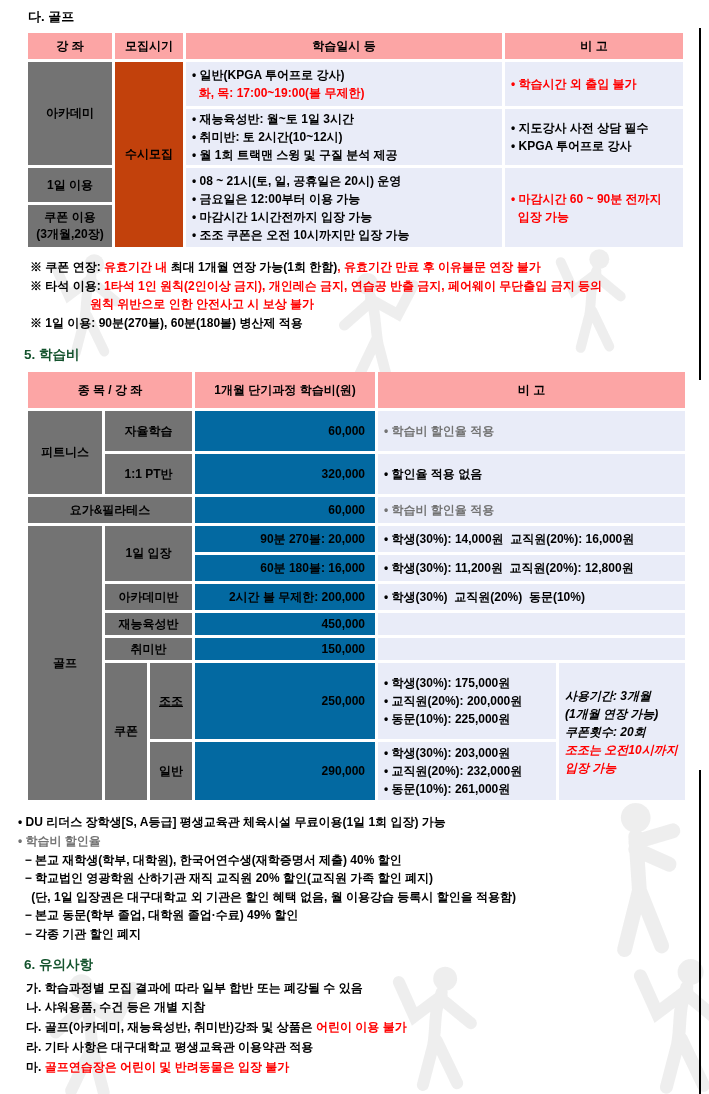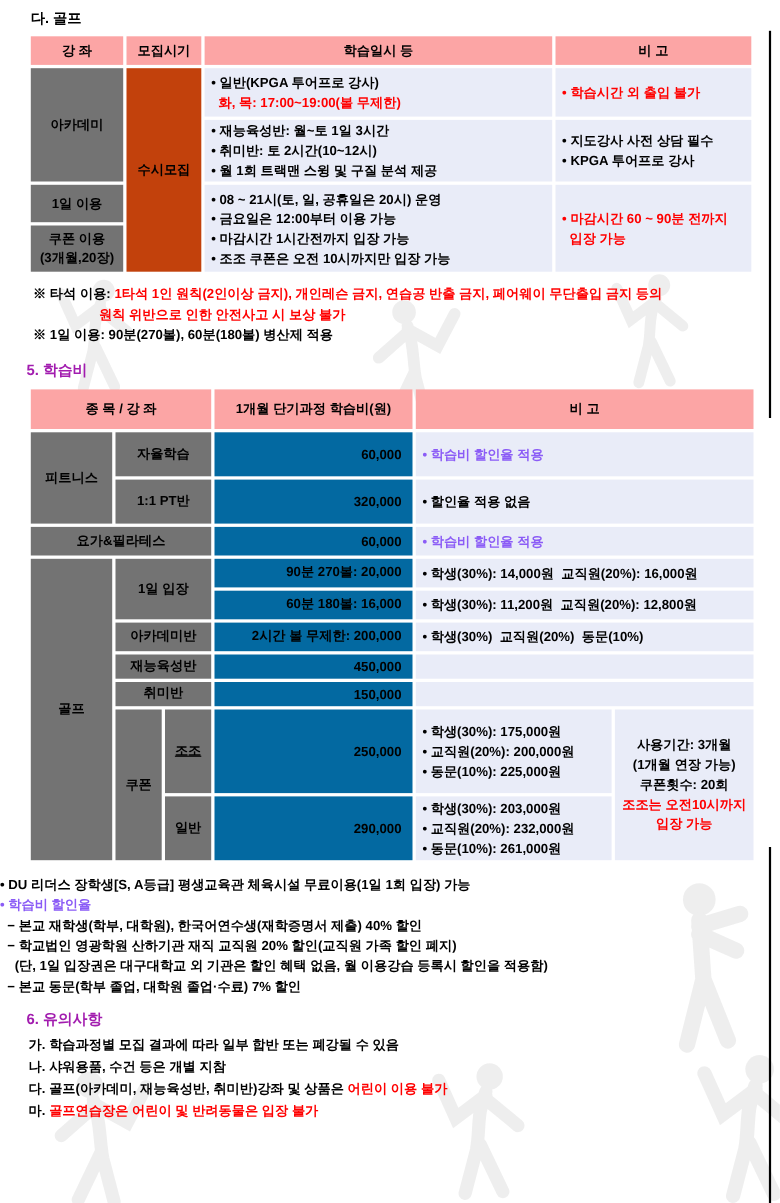--- a/index.html
+++ b/index.html
@@ -7,36 +7,36 @@
     width:709px;height:1094px;position:relative;overflow:hidden;background:#ffffff;
     font-family:"Liberation Sans",sans-serif;font-weight:bold;font-size:12px;color:#000;
   }
   .layer-content{position:relative;z-index:2;}
   .layer-decor{position:absolute;inset:0;z-index:1;}
   .edge-line{position:absolute;left:699px;width:2px;background:#000;}
   .edge-line.seg1{top:28px;height:352px;}
   .edge-line.seg2{top:770px;height:324px;}
   .wm{position:absolute;opacity:0.85;}
   .section-label{margin:8px 0 4px 28px;font-size:13px;}
-  .sec-title{margin:0 0 5px 24px;font-size:13.5px;color:#a21caf;}
+  .sec-title{margin:0 0 5px 24px;font-size:13.5px;color:#14532d;}
   table{border-collapse:separate;border-spacing:3px;table-layout:fixed;margin-left:25px;}
   td,th{padding:1px 6px;vertical-align:middle;font-size:12px;font-weight:bold;overflow:hidden;}
   .hdr{background:#fca5a5;}
   .lbl{background:#737373;text-align:center;}
   .lbl2{background:#c2410c;text-align:center;}
   .bdy{background:#e9ecf8;text-align:left;}
   .fee{background:#0369a1;text-align:right;padding-right:10px;}
-  .ctr{text-align:center;}
+  .ctr{font-style:italic;}
   .ln{white-space:pre-wrap;line-height:1.5;}
   .c-red{color:#ff0000;}
-  .c-blue{color:#8b5cf6;}
+  .c-blue{color:#737373;}
   .u{text-decoration:underline;}
   .notes{margin:8px 0 0 30px;}
   .notes .ln{line-height:1.55;}
-  .notes2{margin:10px 0 0 0;}
+  .notes2{margin:10px 0 0 18px;}
   .notes2 .ln{line-height:1.55;}
   .sec6-items{margin:2px 0 0 26px;}
   .sec6-items .ln{line-height:1.65;}
   .gap1{height:14px;}
   .gap2{height:12px;}
 </style>
 </head>
 <body>
 
 <div class="layer-decor">
@@ -128,20 +128,21 @@
     <tr style="height:42px">
       <td class="lbl">
         <div>쿠폰 이용</div>
         <div>(3개월,20장)</div>
       </td>
     </tr>
   </tbody>
     </table>
 
   <div class="notes">
+      <div class="ln"><span>※ 쿠폰 연장: </span><span class="c-red">유효기간 내 </span><span>최대 1개월 연장 가능(1회 한함)</span><span class="c-red">, 유효기간 만료 후 이유불문 연장 불가</span></div>
       <div class="ln"><span>※ 타석 이용: </span><span class="c-red">1타석 1인 원칙(2인이상 금지), 개인레슨 금지, 연습공 반출 금지, 페어웨이 무단출입 금지 등의</span></div>
       <div class="ln"><span>                  </span><span class="c-red">원칙 위반으로 인한 안전사고 시 보상 불가</span></div>
       <div class="ln"><span>※ 1일 이용: 90분(270볼), 60분(180볼) 병산제 적용</span></div>
     </div>
 
   <div class="gap1"></div>
   <div class="sec-title">5. 학습비</div>
 
   <table>
     <colgroup>
@@ -239,25 +240,27 @@
     </tr>
   </tbody>
     </table>
 
   <div class="notes2">
       <div class="ln"><span>• DU 리더스 장학생[S, A등급] 평생교육관 체육시설 무료이용(1일 1회 입장) 가능</span></div>
       <div class="ln"><span class="c-blue">• 학습비 할인율</span></div>
       <div class="ln"><span>  − 본교 재학생(학부, 대학원), 한국어연수생(재학증명서 제출) 40% 할인</span></div>
       <div class="ln"><span>  − 학교법인 영광학원 산하기관 재직 교직원 20% 할인(교직원 가족 할인 폐지)</span></div>
       <div class="ln"><span>    (단, 1일 입장권은 대구대학교 외 기관은 할인 혜택 없음, 월 이용강습 등록시 할인을 적용함)</span></div>
-      <div class="ln"><span>  − 본교 동문(학부 졸업, 대학원 졸업·수료) 7% 할인</span></div>
+      <div class="ln"><span>  − 본교 동문(학부 졸업, 대학원 졸업·수료) 49% 할인</span></div>
+      <div class="ln"><span>  − 각종 기관 할인 폐지</span></div>
     </div>
 
   <div class="gap2"></div>
   <div class="sec-title">6. 유의사항</div>
   <div class="sec6-items">
       <div class="ln"><span>가. 학습과정별 모집 결과에 따라 일부 합반 또는 폐강될 수 있음</span></div>
       <div class="ln"><span>나. 샤워용품, 수건 등은 개별 지참</span></div>
       <div class="ln"><span>다. 골프(아카데미, 재능육성반, 취미반)강좌 및 상품은 </span><span class="c-red">어린이 이용 불가</span></div>
+      <div class="ln"><span>라. 기타 사항은 대구대학교 평생교육관 이용약관 적용</span></div>
       <div class="ln"><span>마. </span><span class="c-red">골프연습장은 어린이 및 반려동물은 입장 불가</span></div>
     </div>
 
 </div>
 
 </body></html>

